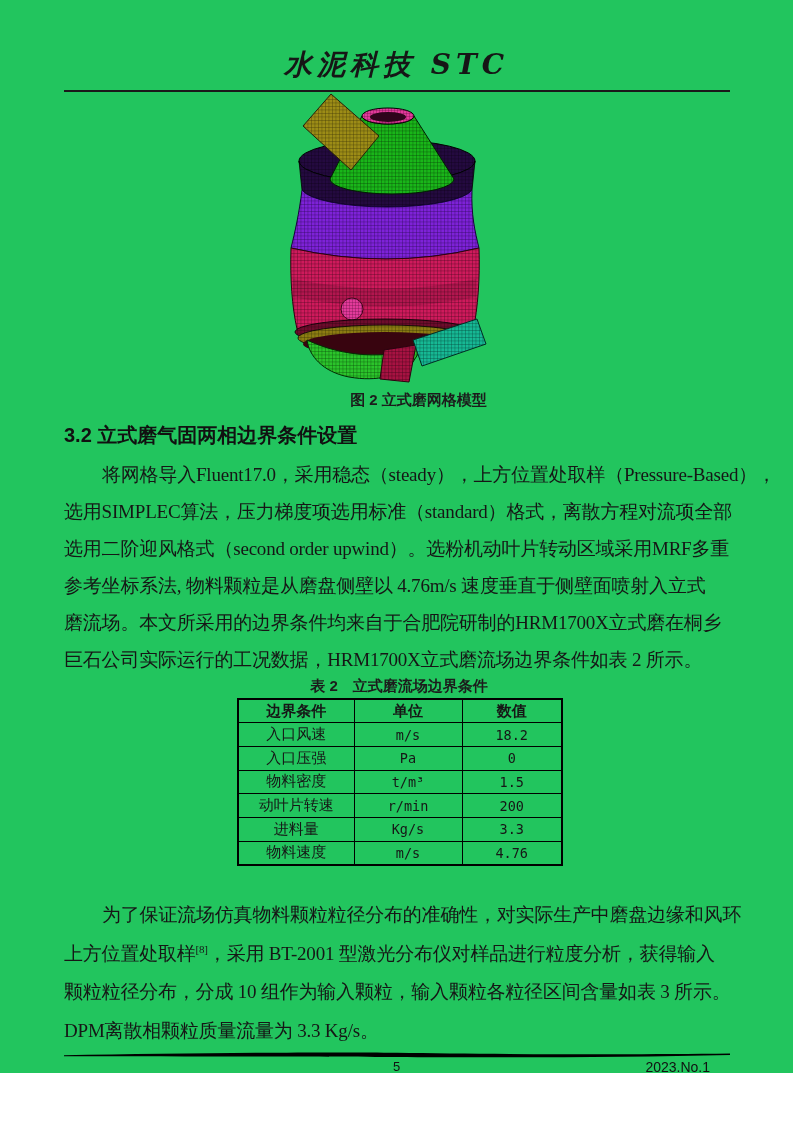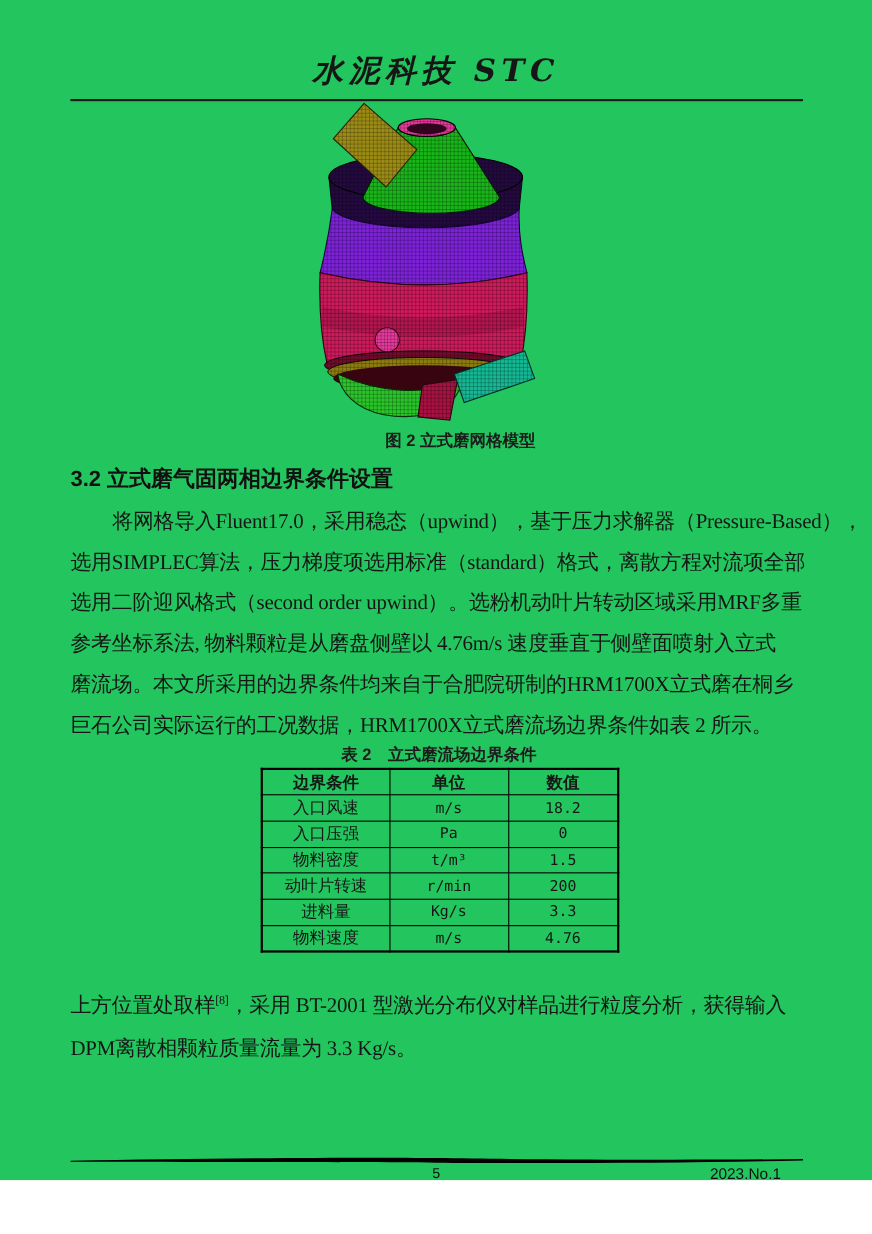--- a/index.html
+++ b/index.html
@@ -175,21 +175,21 @@
     <polygon points="101,258 133,253 126,290 97,287" fill="url(#pWedge)" stroke="#2a030f" stroke-width="1"></polygon>
 
     <polygon points="130,248 194,227 203,252 139,274" fill="url(#pTeal)" stroke="#022c24" stroke-width="1"></polygon>
   </svg>
 
   <div class="figure-caption">图 2 立式磨网格模型</div>
 
   <div class="section-heading">3.2 立式磨气固两相边界条件设置</div>
 
   <div class="para para-1">
-    <div class="tline indent">将网格导入Fluent17.0，采用稳态（upwind），基于压力求解器（Pressure-Based），</div>
+    <div class="tline indent">将网格导入Fluent17.0，采用稳态（steady），上方位置处取样（Pressure-Based），</div>
     <div class="tline">选用SIMPLEC算法，压力梯度项选用标准（standard）格式，离散方程对流项全部</div>
     <div class="tline">选用二阶迎风格式（second order upwind）。选粉机动叶片转动区域采用MRF多重</div>
     <div class="tline">参考坐标系法, 物料颗粒是从磨盘侧壁以 4.76m/s 速度垂直于侧壁面喷射入立式</div>
     <div class="tline">磨流场。本文所采用的边界条件均来自于合肥院研制的HRM1700X立式磨在桐乡</div>
     <div class="tline">巨石公司实际运行的工况数据，HRM1700X立式磨流场边界条件如表 2 所示。</div>
   </div>
 
   <div class="table-caption">表 2　立式磨流场边界条件</div>
   <table class="bc-table">
     <colgroup>
@@ -230,21 +230,23 @@
     </tr>
     <tr>
       <td class="c-name">物料速度</td>
       <td class="c-unit">m/s</td>
       <td class="c-val">4.76</td>
     </tr>
   </tbody>
     </table>
 
   <div class="para para-2">
+    <div class="tline indent">为了保证流场仿真物料颗粒粒径分布的准确性，对实际生产中磨盘边缘和风环</div>
     <div class="tline"><span>上方位置处取样</span><sup class="ref">[8]</sup><span>，采用 BT-2001 型激光分布仪对样品进行粒度分析，获得输入</span></div>
+    <div class="tline">颗粒粒径分布，分成 10 组作为输入颗粒，输入颗粒各粒径区间含量如表 3 所示。</div>
     <div class="tline">DPM离散相颗粒质量流量为 3.3 Kg/s。</div>
   </div>
 
   <svg class="footer-rule" width="666" height="9" viewBox="0 0 666 9">
     <path d="M0,4.2 C120,2.2 260,0.8 333,1.8 C420,3.0 560,4.0 666,2.6 L666,4.0 C560,6.4 420,6.8 333,6.0 C260,5.3 120,5.4 0,5.2 Z" fill="#000"></path>
   </svg>
   <div class="page-number">5</div>
   <div class="issue-label">2023.No.1</div>
 
 </div>

